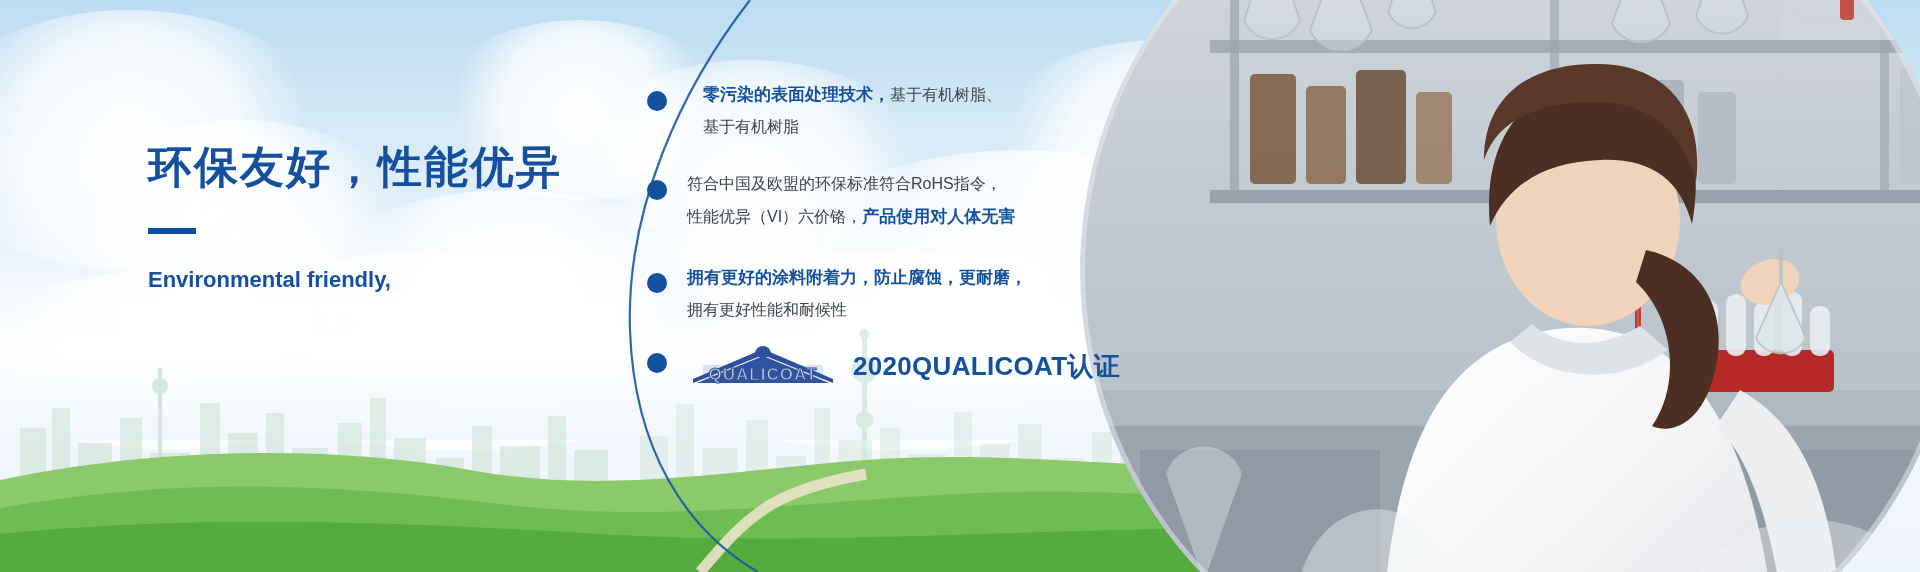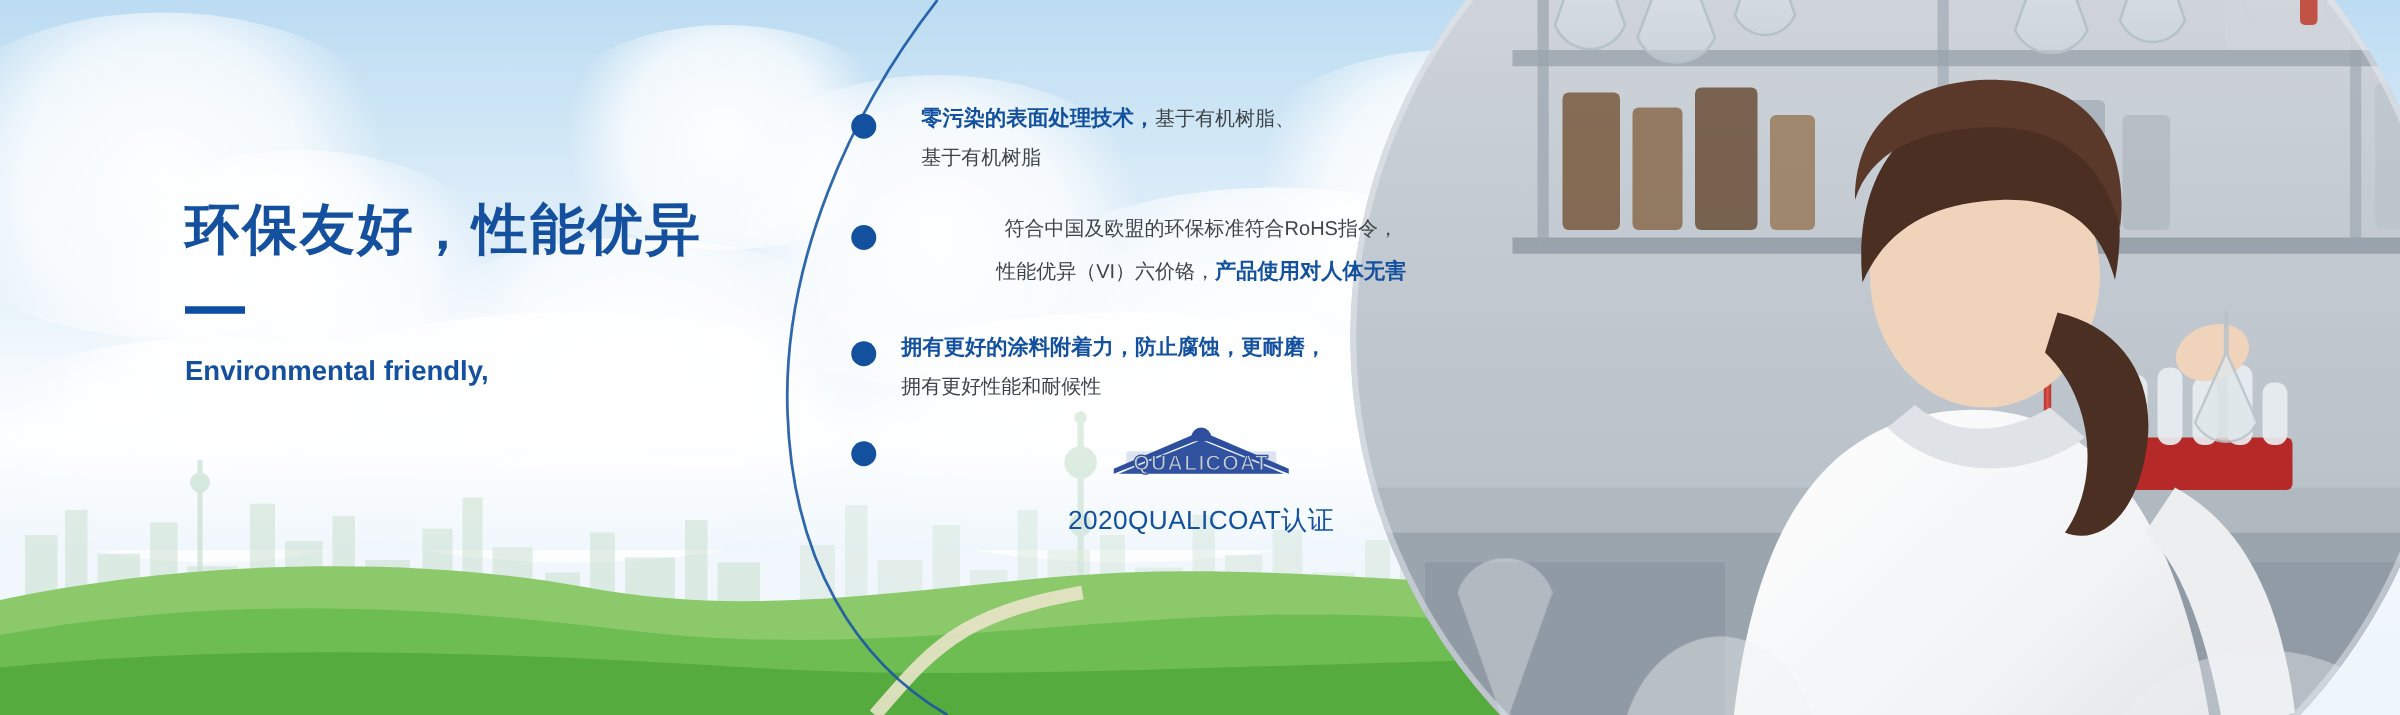--- a/index.html
+++ b/index.html
@@ -92,21 +92,21 @@
   }
   .photo-inner {
     position: absolute;
     inset: 0;
   }
 
   
   .headline-block {
     position: absolute;
     left: 148px;
-    top: 158px;
+    top: 141px;
     width: 520px;
   }
   .headline-cn {
     font-size: 44px;
     font-weight: bold;
     color: #14509e;
     letter-spacing: 2px;
     line-height: 1.2;
     margin: 0;
     white-space: nowrap;
@@ -131,21 +131,21 @@
     left: 560px;
     top: 0;
     width: 240px;
     height: 572px;
     pointer-events: none;
   }
 
   
   .bullets {
     position: absolute;
-    left: 681px;
+    left: 647px;
     top: 78px;
     width: 520px;
   }
   .bullet-row {
     position: relative;
     margin-bottom: 30px;
   }
   .dot {
     position: absolute;
     left: 0;
@@ -170,34 +170,34 @@
   .row1 { top: 0; }
   .row1 .dot { top: 13px; }
   .row2 .dot { top: 12px; }
   .row3 .dot { top: 12px; }
   .row4 .dot { top: 12px; }
 
   .row1 { margin-bottom: 26px; }
   .row2 { margin-bottom: 28px; }
   .row3 { margin-bottom: 16px; }
 
-  .row2 .btext { margin-left: 40px; text-align: center; }
+  .row2 .btext { margin-left: 40px; }
   .row3 .btext { margin-left: 40px; }
-  .row4 .btext { margin-left: 40px; flex-direction: column; }
+  .row4 .btext { margin-left: 40px; }
 
   
   .cert-row {
     display: flex;
     align-items: center;
     gap: 14px;
   }
   .cert-label {
     color: #13519f;
-    font-weight: normal;
-    font-size: 21px;
+    font-weight: bold;
+    font-size: 26px;
     letter-spacing: 0.3px;
   }
   .qc-logo { display: block; }
 </style>
 </head>
 <body>
 
 <div class="banner">
 
   <div class="sky"></div>

